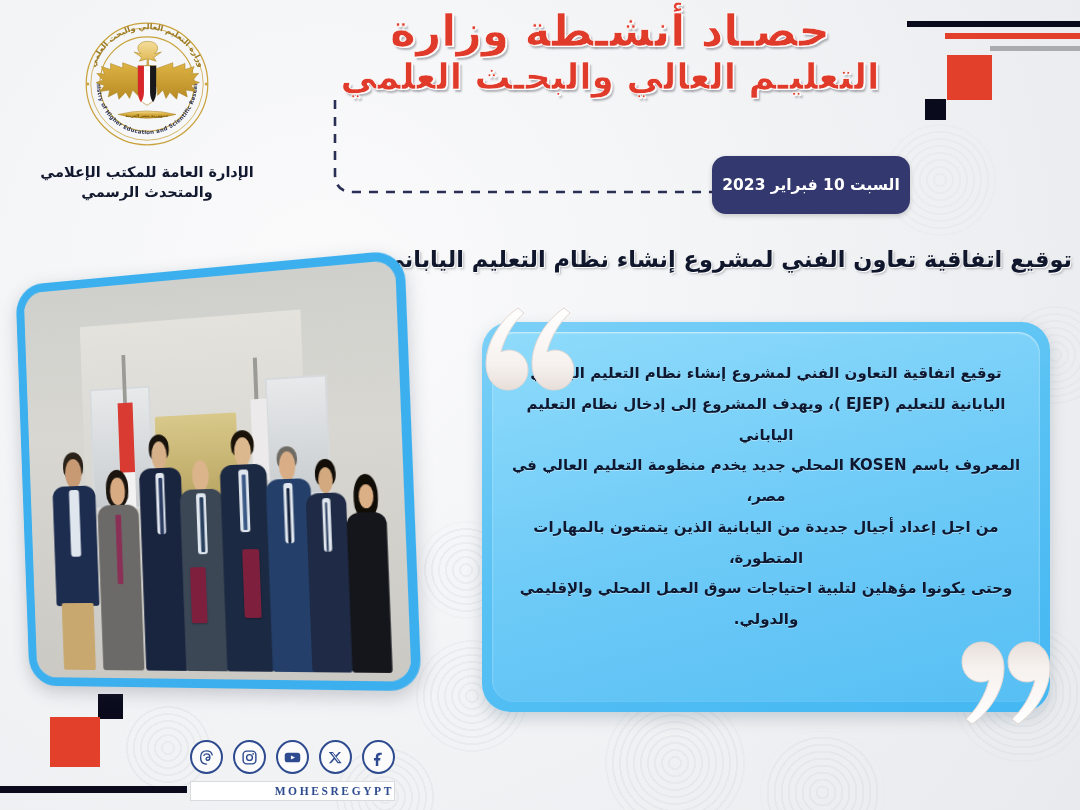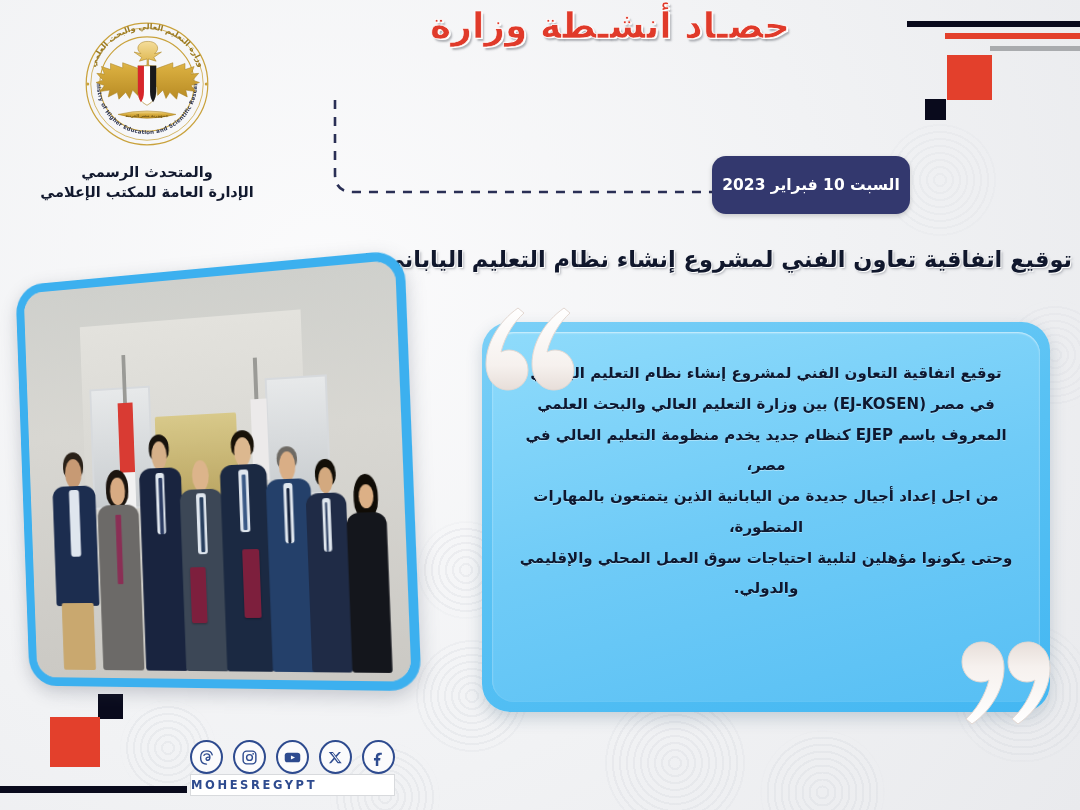--- a/index.html
+++ b/index.html
@@ -43,21 +43,21 @@
   }
   .title-line{
     font-weight:bold;color:#e03a2a;
     text-shadow:
       1.4px 1.4px 0 #ffffff,
       2.6px 2.6px 2px rgba(90,95,105,.45);
     -webkit-text-stroke:.7px #ffffff;
     line-height:1.12;
     white-space:nowrap;
   }
-  #title-l1{font-size:36px;}
+  #title-l1{font-size:44px;}
   #title-l2{font-size:36px;margin-top:2px;}
 
   
   #connector{position:absolute;left:332px;top:100px;width:400px;height:96px;}
 
   
   #date-badge{
     position:absolute;left:712px;top:156px;width:198px;height:58px;
     background:#33386e;border-radius:14px;
     display:flex;flex-direction:row;align-items:center;justify-content:center;
@@ -127,23 +127,23 @@
     text-shadow:0 1px 0 rgba(255,255,255,.35);
   }
   .qmark{position:absolute;pointer-events:none;}
 
   
   #social-bar{position:absolute;left:190px;top:740px;width:205px;}
   .soc-row{display:flex;gap:10px;justify-content:center;align-items:center;}
   .soc{width:30px;height:30px;border-radius:50%;border:2px solid #2e4b8f;
       display:flex;align-items:center;justify-content:center;background:#fbfbfc;}
   #handle-box{
-    border:1.5px solid #d8dadd;background:#fff;
-    text-align:left;color:#2e4b8f;font-weight:bold;font-size:11.5px;
-    letter-spacing:2.6px;padding:3px 0;
+    margin-top:7px;border:1.5px solid #d8dadd;background:#fff;
+    text-align:right;color:#2e4b8f;font-weight:bold;font-size:11.5px;
+    letter-spacing:2.6px;padding:3px 0;font-family:Liberation Serif, serif;
   }
 </style>
 </head>
 <body>
 
 <div id="stage">
 
   <div class="rings" style="left:600px;top:688px;width:150px;height:150px;"></div>
   <div class="rings" style="left:412px;top:636px;width:120px;height:120px;"></div>
   <div class="rings" style="left:950px;top:620px;width:145px;height:145px;"></div>
@@ -198,31 +198,32 @@
           <path d="M104 76 h8 v34 q0 8 -4 14 q-4 -5 -4 -14 z" fill="#19191b"></path>
         </g>
 
         <g>
           <path d="M62 140 q38 -9 76 0 q-38 10 -76 0 z" fill="url(#gold)" stroke="#a8801f" stroke-width=".7"></path>
           <text x="100" y="143" font-size="5.4" text-anchor="middle" fill="#7a5d16" font-weight="bold">جمهورية مصر العربية</text>
         </g>
       </svg>
     </div>
     <div class="logo-caption">
+      <div>الإدارة العامة للمكتب الإعلامي</div>
       <div>والمتحدث الرسمي</div>
-      <div>الإدارة العامة للمكتب الإعلامي</div>
     </div>
   </div>
 
   <svg id="connector" viewBox="0 0 400 96" aria-hidden="true">
     <path d="M3 0 L3 74 Q3 92 21 92 L400 92" fill="none" stroke="#2a2f55" stroke-width="2.6" stroke-dasharray="9 8" stroke-linecap="butt"></path>
   </svg>
 
   <div id="title-block">
     <div id="title-l1" class="title-line">حصـاد أنشـطة وزارة</div>
+    <div id="title-l2" class="title-line">التعليـم العالي  والبحـث  العلمي</div>
   </div>
 
   <div id="date-badge">
     <div>السبت 10 فبراير 2023</div>
   </div>
 
   <div id="subheadline">توقيع اتفاقية تعاون الفني لمشروع إنشاء نظام التعليم الياباني في مصر</div>
 
   <div id="photo-card">
     <div id="photo-skew">
@@ -291,22 +292,22 @@
           <div class="p-body" style="top:20%;width:92%;height:80%;background:#14161c;"></div>
         </div>
       </div>
     </div>
   </div>
 
   <div id="quote-card">
     <div id="quote-inner"></div>
     <div id="quote-text">
         <div>توقيع اتفاقية التعاون الفني لمشروع إنشاء نظام التعليم الياباني</div>
-        <div>في مصر (EJ-KOSEN) بين وزارة التعليم العالي والبحث العلمي</div>
-        <div>المعروف باسم EJEP كنظام جديد يخدم منظومة التعليم العالي في مصر،</div>
+        <div>اليابانية للتعليم (EJEP )، ويهدف المشروع إلى إدخال نظام التعليم الياباني</div>
+        <div>المعروف باسم KOSEN المحلي جديد يخدم منظومة التعليم العالي في مصر،</div>
         <div>من اجل إعداد أجيال جديدة من اليابانية الذين يتمتعون بالمهارات المتطورة،</div>
         <div>وحتى يكونوا مؤهلين لتلبية احتياجات سوق العمل المحلي والإقليمي والدولي.</div>
       </div>
   </div>
 
   <svg class="qmark" style="left:478px;top:300px;width:110px;height:100px;" viewBox="0 0 110 100" aria-hidden="true">
     <defs>
       <linearGradient id="qg" x1="0" y1="0" x2="0" y2="1">
         <stop offset="0%" stop-color="#ffffff"></stop>
         <stop offset="70%" stop-color="#f6f1ee"></stop>

